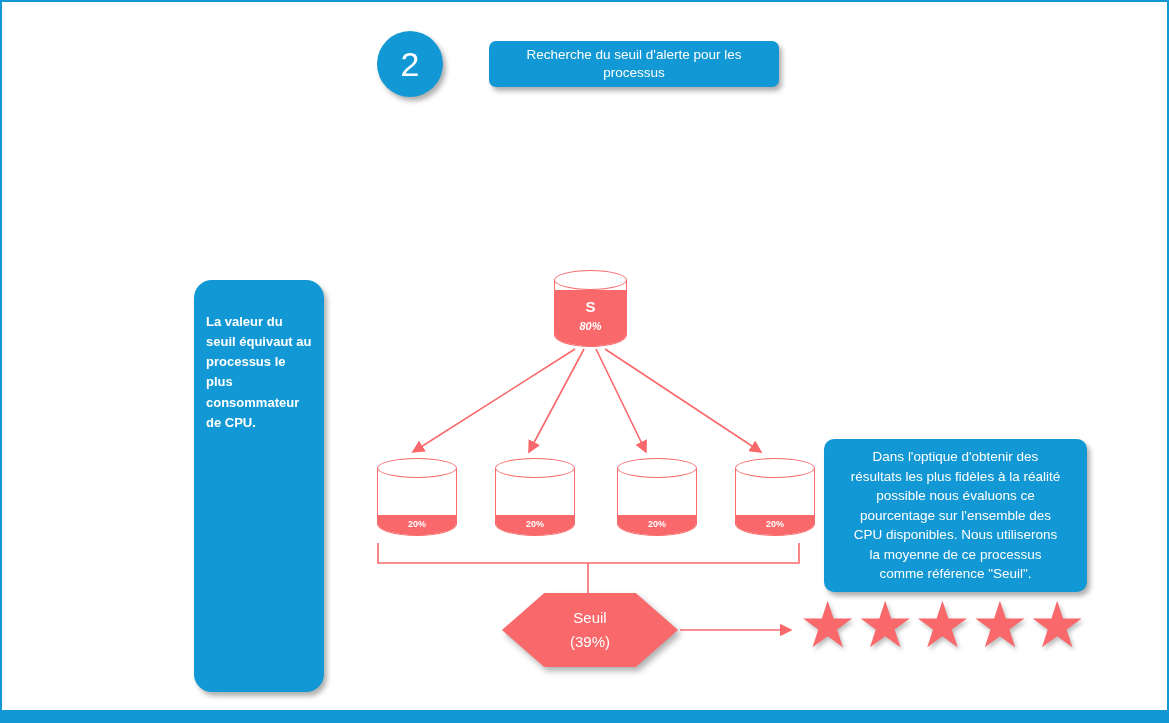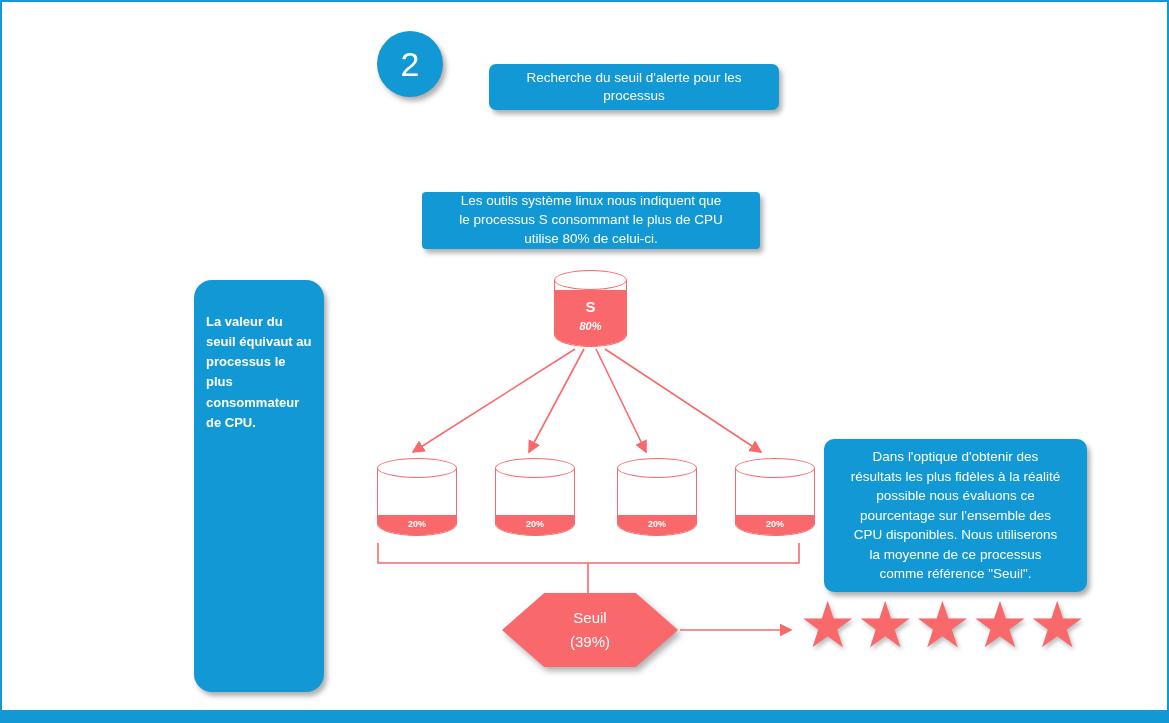--- a/index.html
+++ b/index.html
@@ -26,21 +26,21 @@
     display: flex; align-items: center; justify-content: center;
     font-size: 34px;
   }
 
   .title-box {
     position: absolute; left: 487px; top: 39px;
     width: 290px; height: 46px;
     background: #1298d4; border-radius: 7px;
     color: #fff; font-size: 13.5px; line-height: 1.35;
     display: flex; align-items: center; justify-content: center;
-    text-align: center; padding: 4px 22px; margin-top: 23px;
+    text-align: center; padding: 4px 22px;
   }
 
   .info-box {
     position: absolute; left: 420px; top: 190px;
     width: 338px; height: 57px;
     background: #1298d4; border-radius: 4px;
     color: #fff; font-size: 13.5px; line-height: 1.4;
     display: flex; align-items: center; justify-content: center;
     text-align: center; padding: 6px 36px;
   }
@@ -148,23 +148,20 @@
   </svg>
 
   <div class="step-circle shadowed">
     <span>2</span>
   </div>
 
   <div class="title-box shadowed">
     <span>Recherche du seuil d'alerte pour les processus</span>
   </div>
 
-  <div class="info-box shadowed">
-    <span>Les outils système linux nous indiquent que le processus S consommant le plus de CPU utilise 80% de celui-ci.</span>
-  </div>
 
   <div class="left-panel shadowed">
     <div class="bold-para">La valeur du seuil équivaut au processus le plus consommateur de CPU.</div>
   </div>
 
   <div class="cylinder main-cyl">
     <div class="cyl-body">
       <div class="cyl-fill"></div>
     </div>
     <div class="cyl-top"></div>

